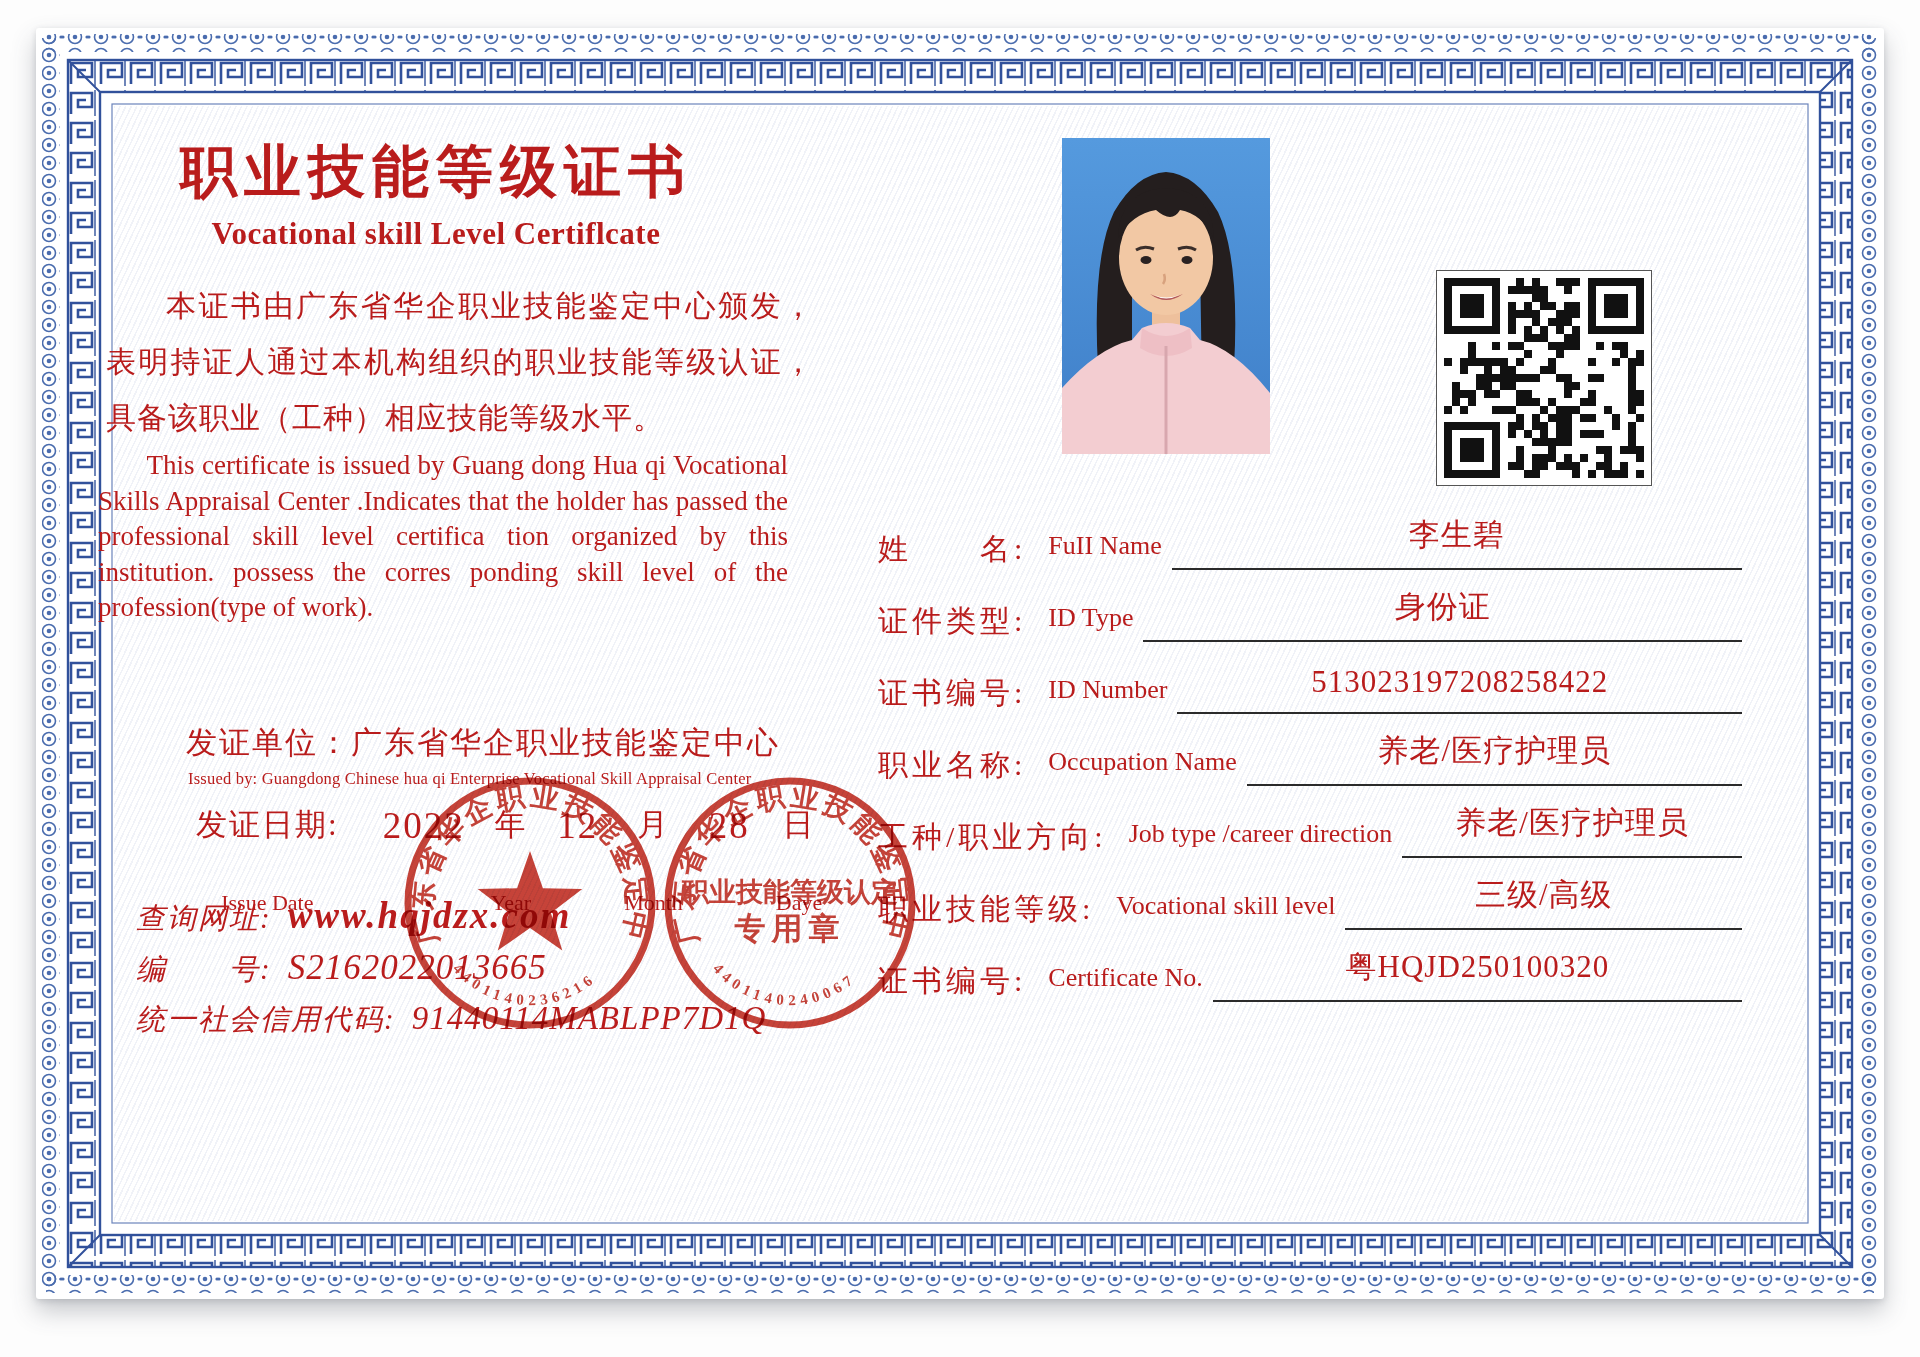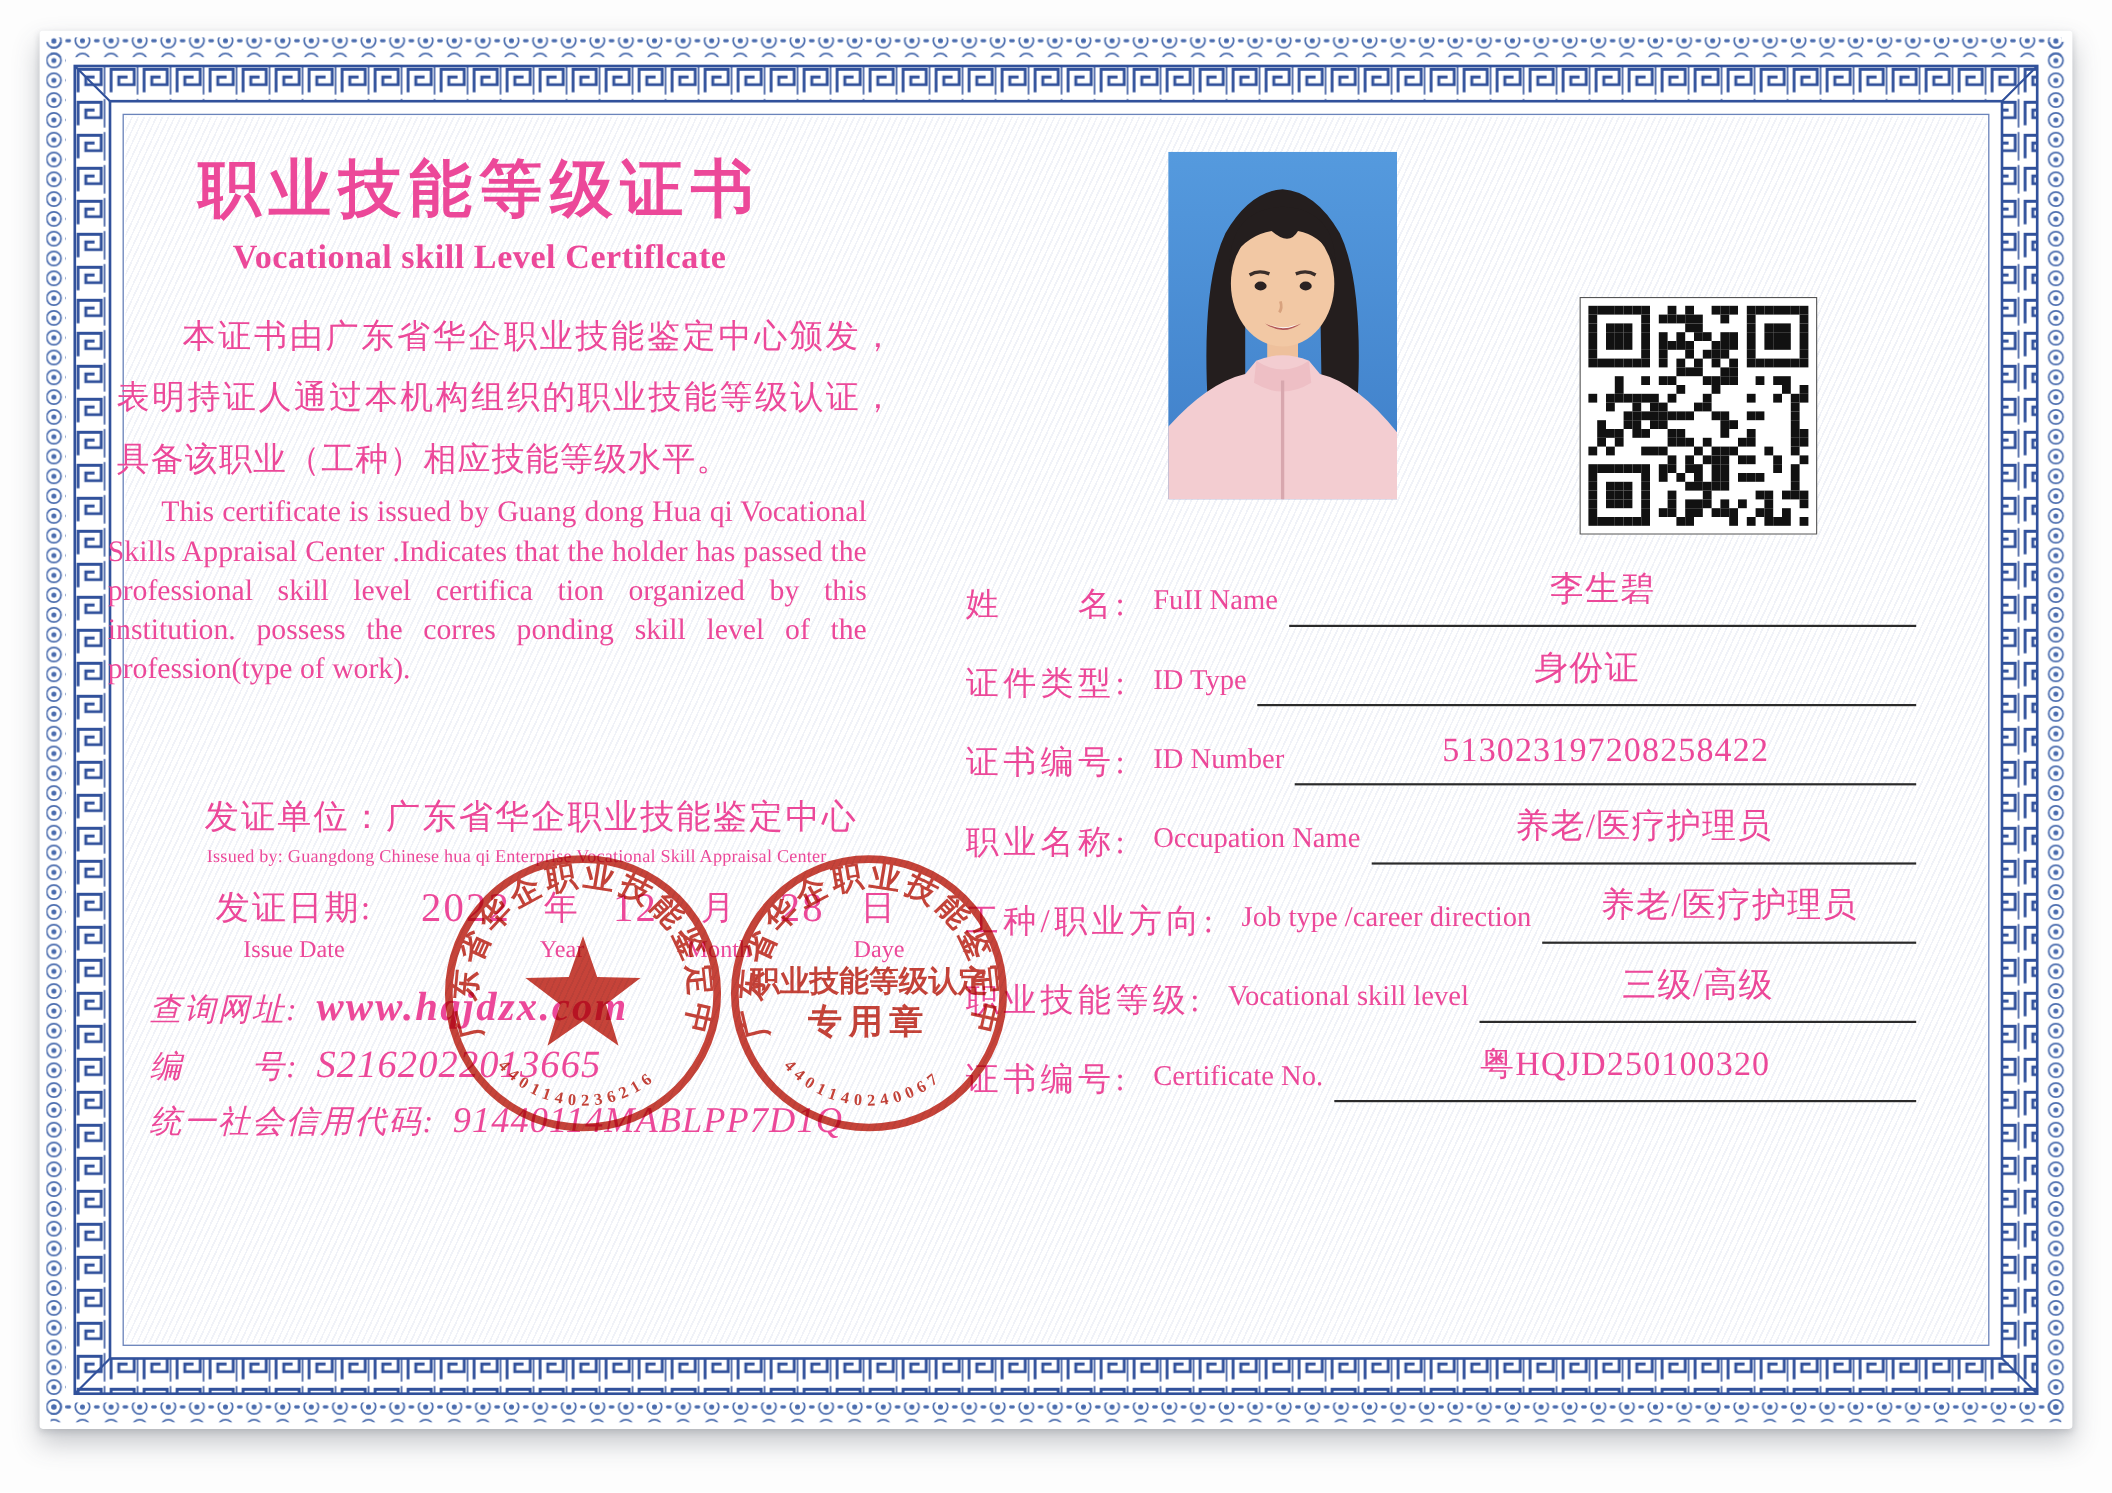--- a/index.html
+++ b/index.html
@@ -1,32 +1,32 @@
 <!DOCTYPE html>
 <html><head>
 <meta charset="utf-8">
 <style>
   html,body{margin:0;padding:0;}
   .page{position:relative;width:1920px;height:1357px;background:#fdfdfd;overflow:hidden;
-        font-family:"Liberation Serif","DejaVu Serif",serif;color:#ec4899;}
+        font-family:"Liberation Serif","DejaVu Serif",serif;color:#b91c1c;}
   .cert{position:absolute;left:36px;top:28px;width:1848px;height:1271px;background:#fff;
         box-shadow:0 12px 24px rgba(70,75,90,.30),0 2px 6px rgba(70,75,90,.18);border-radius:3px;}
   .frame{position:absolute;left:0;top:0;}
   .inner{position:absolute;inset:78px;background:
      repeating-linear-gradient(115deg,rgba(110,130,185,.10) 0 1.5px,rgba(255,255,255,0) 1.5px 5px);}
   .abs{position:absolute;}
   
   .title{left:50px;top:106px;width:700px;text-align:center;font-size:57px;font-weight:600;letter-spacing:7px;}
   .subtitle{left:50px;top:188px;width:700px;text-align:center;font-size:31px;font-weight:600;letter-spacing:.5px;}
   .zh-para{left:70px;top:250px;width:708px;font-size:30px;line-height:56px;text-align:justify;text-indent:2em;letter-spacing:1px;}
   .en-para{left:62px;top:420px;width:690px;font-size:27px;line-height:35.5px;text-align:justify;text-indent:1.8em;}
   .issuer-zh{left:150px;top:694px;font-size:31px;letter-spacing:2px;}
   .issuer-en{left:152px;top:741px;font-size:16.5px;letter-spacing:.2px;}
   .date-row{left:160px;top:776px;display:flex;align-items:flex-start;}
-  .dcell{display:flex;flex-direction:column;align-items:center;margin-right:26px;}
+  .dcell{display:flex;flex-direction:column;align-items:center;margin-right:26px;gap:40px;}
   .dbig{font-size:31px;letter-spacing:2px;}
   .dnum{font-size:37px;letter-spacing:2px;}
   .dsub{font-size:22px;margin-top:4px;}
   .foot{left:100px;display:flex;align-items:baseline;font-style:italic;}
   .foot .lab{font-size:29px;letter-spacing:2px;}
   .foot .val{margin-left:16px;}
   .f1{top:866px;}.f1 .val{font-size:37px;font-weight:700;letter-spacing:2px;}
   .f2{top:920px;}.f2 .val{font-size:35px;letter-spacing:1px;}
   .f3{top:972px;}.f3 .val{font-size:33px;letter-spacing:1px;}
   

